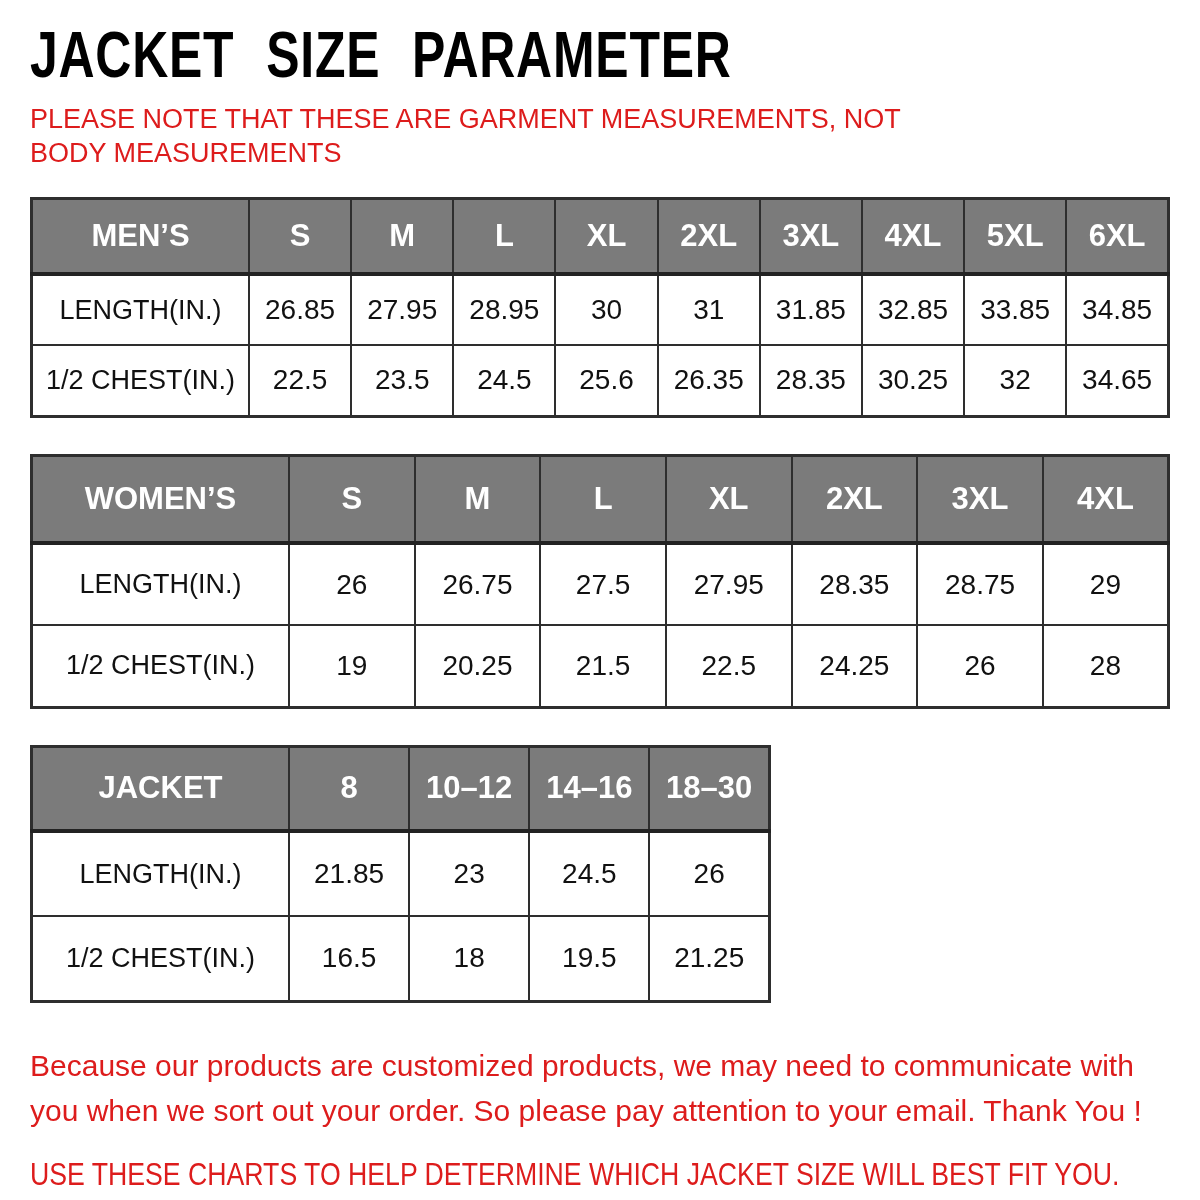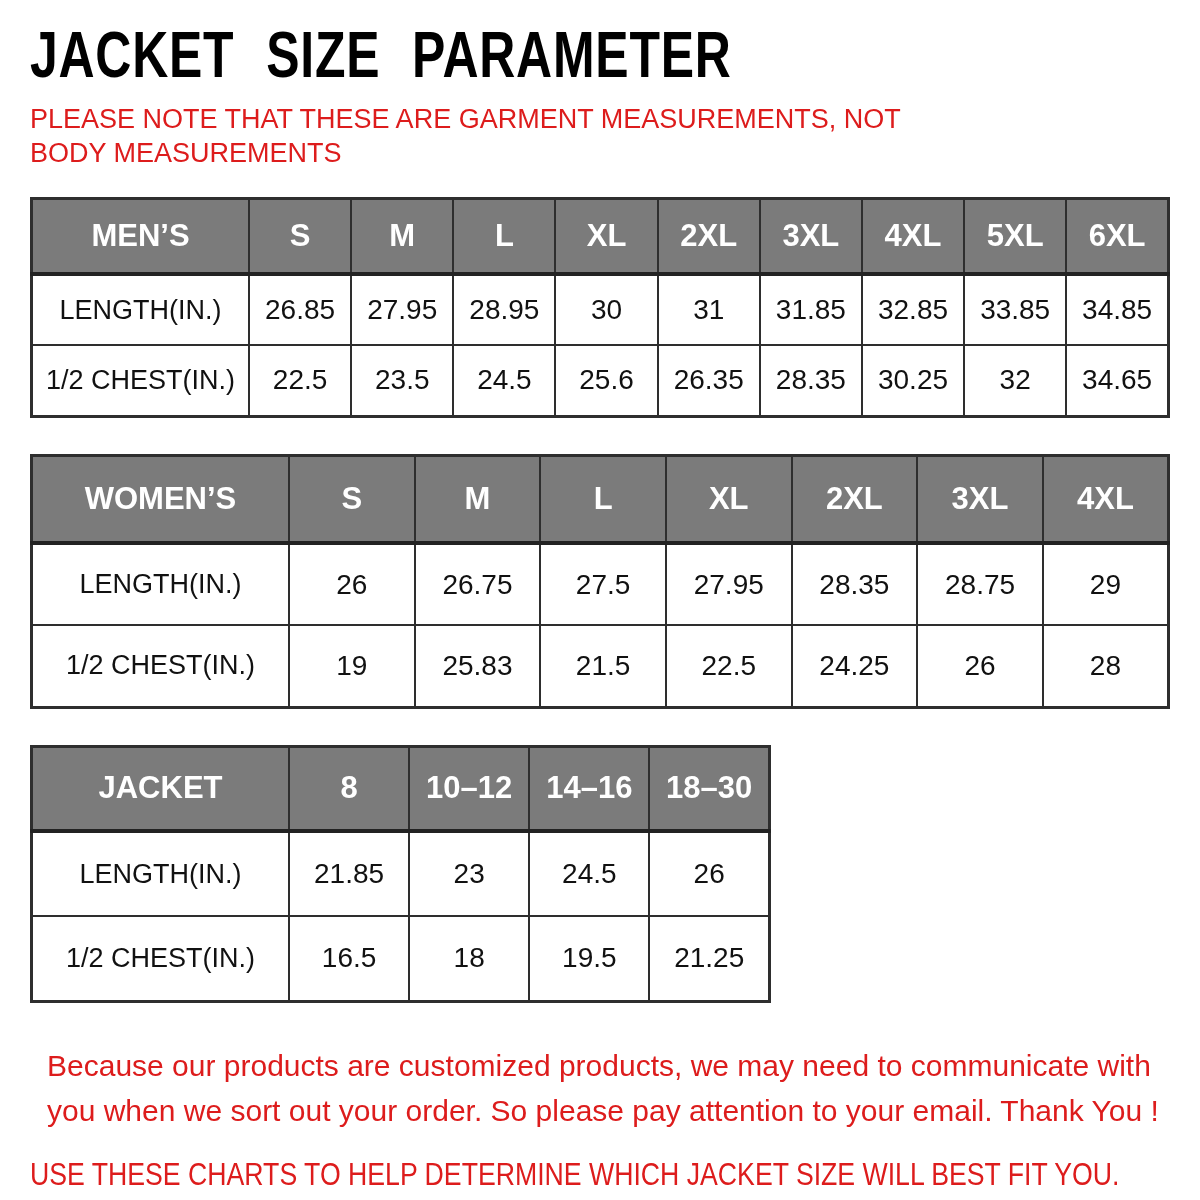--- a/index.html
+++ b/index.html
@@ -82,21 +82,21 @@
   .tbl-womens tbody tr { height: 82px; }
   .tbl-womens .label-col { width: 255px; }
 
   .tbl-youth  { width: 741px; }
   .tbl-youth thead tr { height: 85px; }
   .tbl-youth tbody tr { height: 85px; }
   .tbl-youth .label-col { width: 255px; }
 
   
   .footer-para {
-    margin: 40px 0 0 17px;
+    margin: 40px 0 0 0;
     width: 1140px;
     font-size: 30px;
     line-height: 1.5;
     color: #dd1c1c;
   }
   .footer-line {
     margin: 24px 0 0 0;
     font-size: 31px;
     color: #dd1c1c;
     white-space: nowrap;
@@ -179,21 +179,21 @@
           <td>26.75</td>
           <td>27.5</td>
           <td>27.95</td>
           <td>28.35</td>
           <td>28.75</td>
           <td>29</td>
         </tr>
         <tr>
           <td class="label-col">1/2 CHEST(IN.)</td>
           <td>19</td>
-          <td>25.83</td>
+          <td>20.25</td>
           <td>21.5</td>
           <td>22.5</td>
           <td>24.25</td>
           <td>26</td>
           <td>28</td>
         </tr>
       </tbody>
   </table>
 
   <table class="size-table tbl-youth">

